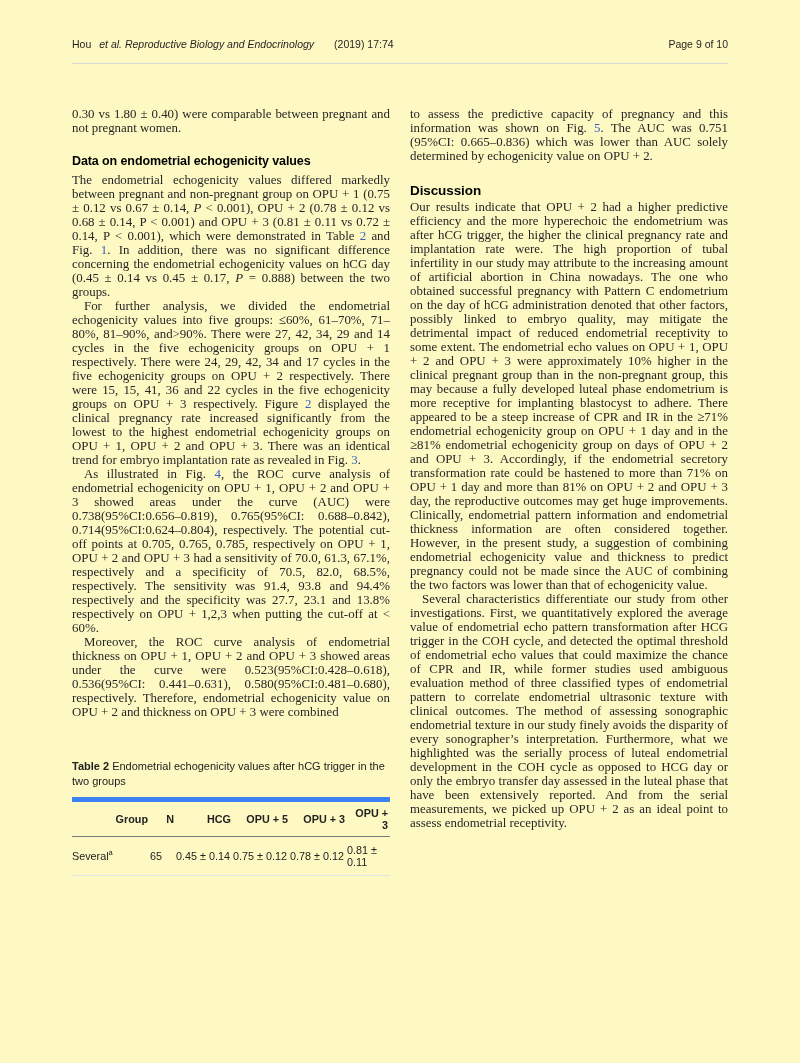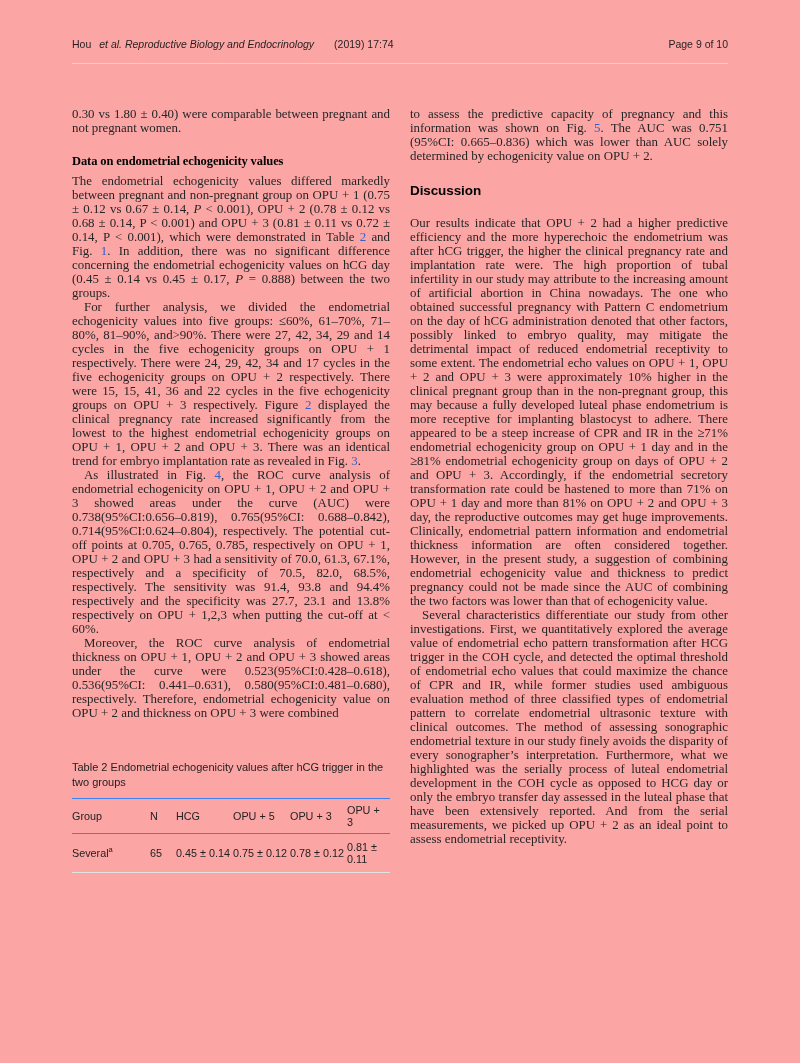--- a/index.html
+++ b/index.html
@@ -2,21 +2,21 @@
 <html><head>
 <meta charset="utf-8">
 <style>
   * { margin: 0; padding: 0; box-sizing: border-box; }
   html, body { background: #e8e8e8; }
   body { font-family: "Liberation Serif", "DejaVu Serif", serif; }
   .page {
     position: relative;
     width: 800px; height: 1063px;
     margin: 0 auto;
-    background: #fca5a5;
+    background: #fef9c3;
     padding: 38px 72px 0 72px;
     overflow: hidden;
     color: #262626;
   }
   
   .running-head {
     display: flex; justify-content: space-between; align-items: baseline;
     font-family: "Liberation Sans", "DejaVu Sans", sans-serif;
     font-size: 10.5px; color: #231f20;
   }
@@ -34,47 +34,47 @@
     text-align: justify;
     color: #262626;
   }
   .col p.indent { text-indent: 12px; }
   .i { font-style: italic; }
   .sup { vertical-align: super; font-size: 70%; line-height: 0; }
   :root { --link: #3760c0; }
   .link { color: var(--link); cursor: pointer; }
 
   .subheading {
-    font-family: Liberation Serif, serif;
+    font-family: Liberation Sans, sans-serif;
     font-weight: 700; font-size: 12.5px; color: #000;
     margin: 19px 0 5px 0; letter-spacing: -0.1px;
   }
   .heading-lg {
     font-family: "Liberation Sans", "DejaVu Sans", sans-serif;
     font-weight: 700; font-size: 13.5px; color: #000;
-    margin: 20px 0 18px 0; letter-spacing: -0.1px;
+    margin: 20px 0 2px 0; letter-spacing: -0.1px;
   }
 
   
   .tablewrap {
     margin-top: 40px;
     font-family: "Liberation Sans", "DejaVu Sans", sans-serif;
   }
   .table-caption {
     font-size: 11px; line-height: 15px; color: #222;
     margin-bottom: 8px; text-align: left;
   }
-  .table-caption .tbl-label { font-weight: 400; }
+  .table-caption .tbl-label { font-weight: 700; }
   table.datatable {
     width: 100%; border-collapse: collapse; table-layout: fixed;
     font-size: 10.8px; color: #222;
   }
   table.datatable th {
-    font-weight: 400; text-align: left;
-    border-top: 1px solid #3b82f6; border-bottom: 1px solid #7a7a7a;
+    font-weight: 700; text-align: right;
+    border-top: 5px solid #3b82f6; border-bottom: 1px solid #7a7a7a;
     padding: 5px 2px 5px 0;
   }
   table.datatable td {
     padding: 7px 2px 7px 0;
     border-bottom: 1px solid #e3e3e3;
   }
   col.c-group { width: 78px; } col.c-n { width: 26px; }
   col.c-hcg { width: 57px; } col.c-o1 { width: 57px; }
   col.c-o2 { width: 57px; } col.c-o3 { width: 43px; }
 </style>

